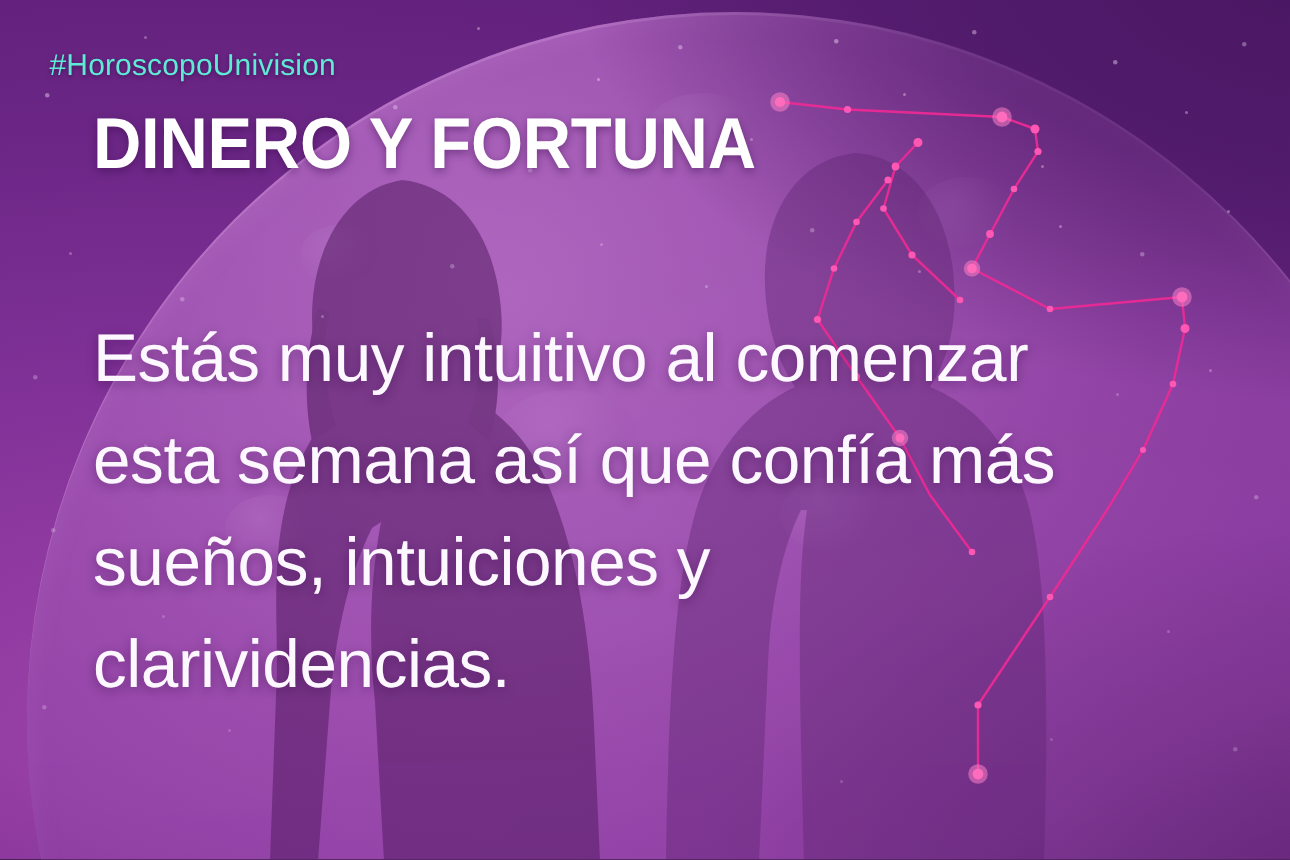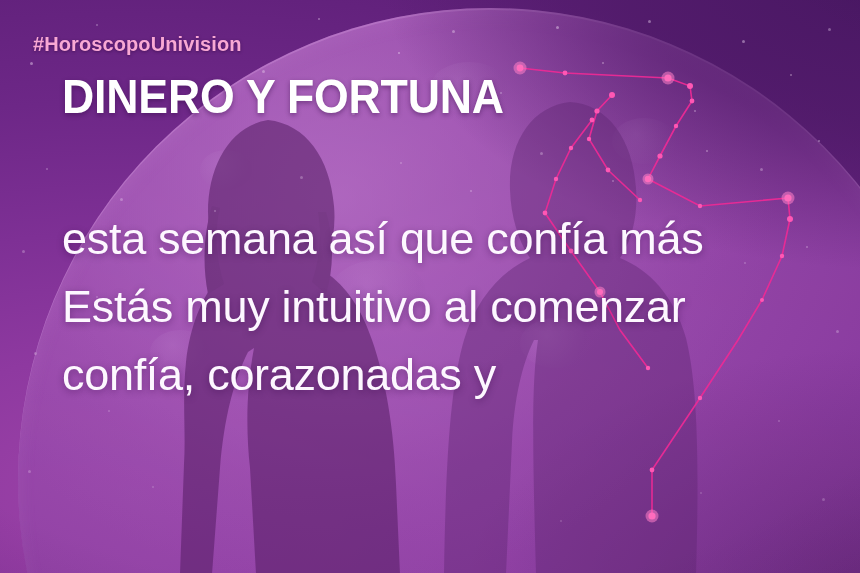--- a/index.html
+++ b/index.html
@@ -74,23 +74,23 @@
   
   .vignette{
     position:absolute;inset:0;
     background:radial-gradient(130% 115% at 46% 44%, rgba(0,0,0,0) 52%, rgba(40,8,58,.22) 88%, rgba(36,6,52,.34) 100%);
   }
 
   
   .content{position:absolute;inset:0;}
   .hashtag{
     position:absolute;left:33px;top:33px;
-    color:#f9a8d4;
+    color:#5eead4;
     font-size:20px;
-    font-weight:700;
+    font-weight:400;
     letter-spacing:.1px;
     text-shadow:0 1px 3px rgba(45,8,62,.55);
     white-space:nowrap;
   }
   .title{
     position:absolute;left:62px;top:72px;
     color:#ffffff;
     font-size:48px;
     line-height:50px;
     font-weight:700;
@@ -253,19 +253,20 @@
 
   <div class="vignette"></div>
 
   <div class="content">
 
     <div class="hashtag">#HoroscopoUnivision</div>
 
     <div class="title">DINERO Y FORTUNA</div>
 
     <div class="body-copy">
+      <span class="ln">Estás muy intuitivo al comenzar</span>
       <span class="ln">esta semana así que confía más</span>
-      <span class="ln">Estás muy intuitivo al comenzar</span>
-      <span class="ln">confía, corazonadas y</span>
+      <span class="ln">sueños, intuiciones y</span>
+      <span class="ln">clarividencias.</span>
     </div>
 
   </div>
 </div>
 
 </body></html>

